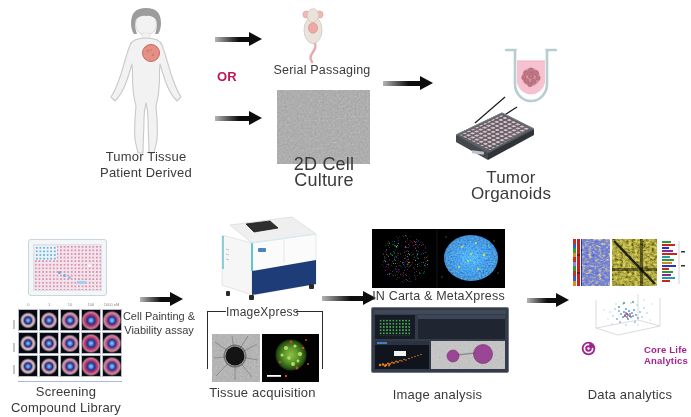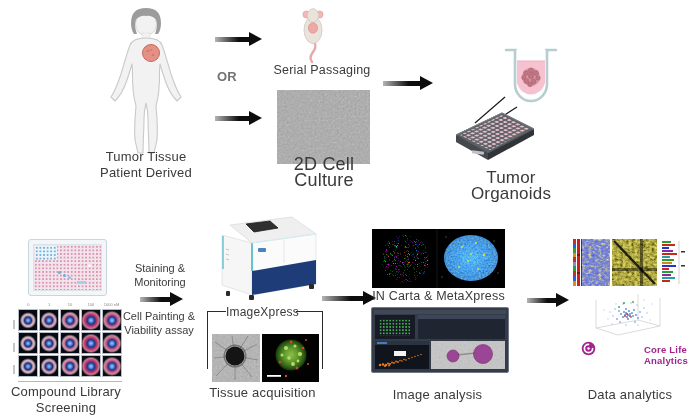--- a/index.html
+++ b/index.html
@@ -108,21 +108,21 @@
   </svg>
   <div class="cap" style="left:90px;top:149px;width:112px">
     <div>Tumor Tissue</div>
     <div>Patient Derived</div>
   </div>
 
   <div class="arrow" style="left:215px;top:32px;width:47px">
       <span class="shaft"></span>
       <span class="head"></span>
     </div>
-  <div class="cap" style="left:212px;top:69px;width:30px;font-weight:bold;color:#737373">OR</div>
+  <div class="cap" style="left:212px;top:69px;width:30px;font-weight:bold;color:#be185d">OR</div>
   <div class="arrow" style="left:215px;top:111px;width:47px">
       <span class="shaft"></span>
       <span class="head"></span>
     </div>
 
   <svg class="abs" style="left:293px;top:6px" width="40" height="58" viewBox="0 0 40 58">
     <path d="M21,36 C27,44 13,48 19,56" fill="none" stroke="#e8a8a8" stroke-width="2.4" stroke-linecap="round"></path>
     <circle cx="13.5" cy="8.5" r="3.6" fill="#f0b9b4" stroke="#d99c96" stroke-width="0.6"></circle>
     <circle cx="26.5" cy="8.5" r="3.6" fill="#f0b9b4" stroke="#d99c96" stroke-width="0.6"></circle>
     <ellipse cx="20" cy="24" rx="9" ry="13.5" fill="#eae3dc" stroke="#cfc6bc" stroke-width="0.8"></ellipse>
@@ -216,28 +216,24 @@
       <div class="c3"></div>
       <div class="c4"></div>
     <div class="c0"></div>
       <div class="c1"></div>
       <div class="c2"></div>
       <div class="c3"></div>
       <div class="c4"></div>
   </div>
   <div class="abs" style="left:18px;top:381px;width:104px;height:1px;background:#a9b8e2"></div>
   <div class="cap" style="left:8px;top:384px;width:116px">
+    <div>Screening</div>
     <div>Compound Library</div>
-    <div>Screening</div>
-  </div>
-
-  <div class="cap-sm" style="left:128px;top:262px;width:64px">
-    <div>Staining &amp;</div>
-    <div>Monitoring</div>
-  </div>
+  </div>
+
   <div class="arrow" style="left:140px;top:292px;width:43px">
       <span class="shaft"></span>
       <span class="head"></span>
     </div>
   <div class="cap-sm" style="left:122px;top:310px;width:74px">
     <div>Cell Painting &amp;</div>
     <div>Viability assay</div>
   </div>
 
   <svg class="abs" style="left:212px;top:207px" width="106" height="100" viewBox="0 0 106 100">

